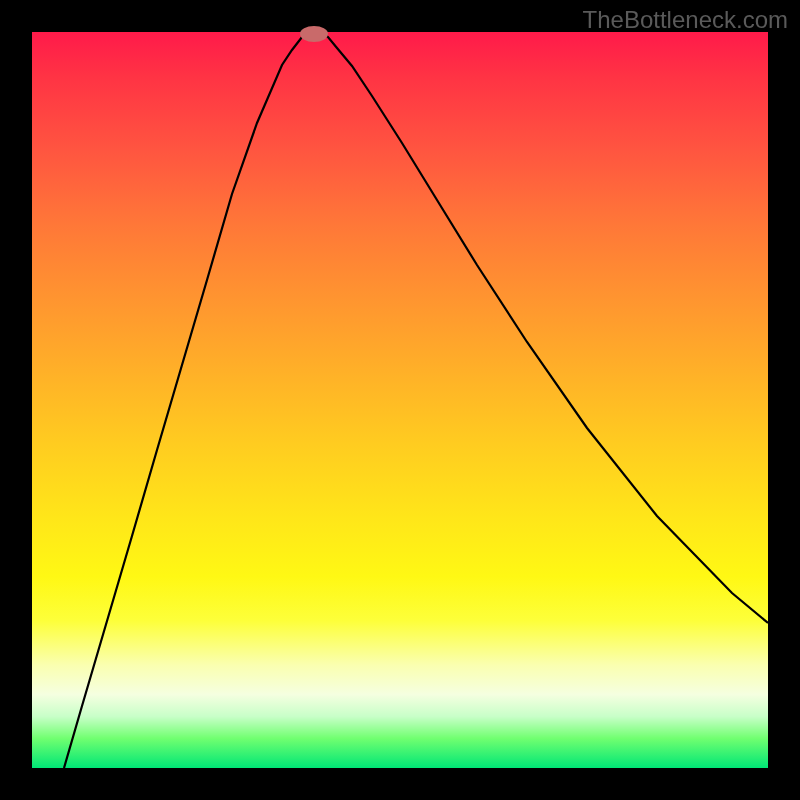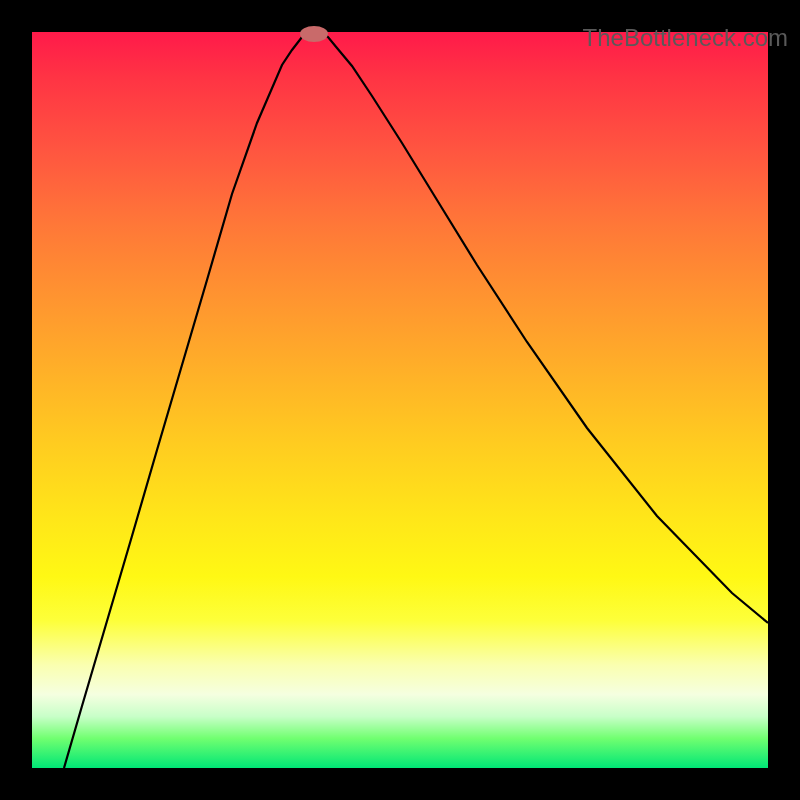--- a/index.html
+++ b/index.html
@@ -12,21 +12,20 @@
     overflow: hidden;
   }
   .watermark {
     position: absolute;
     top: 6px;
     right: 12px;
     font-size: 24px;
     color: #5a5a5a;
     z-index: 10;
     font-weight: normal;
-    margin-top: 18px;
   }
   .plot-area {
     position: absolute;
     left: 32px;
     top: 32px;
     width: 736px;
     height: 736px;
   }
   .gradient-bg {
     position: absolute;

